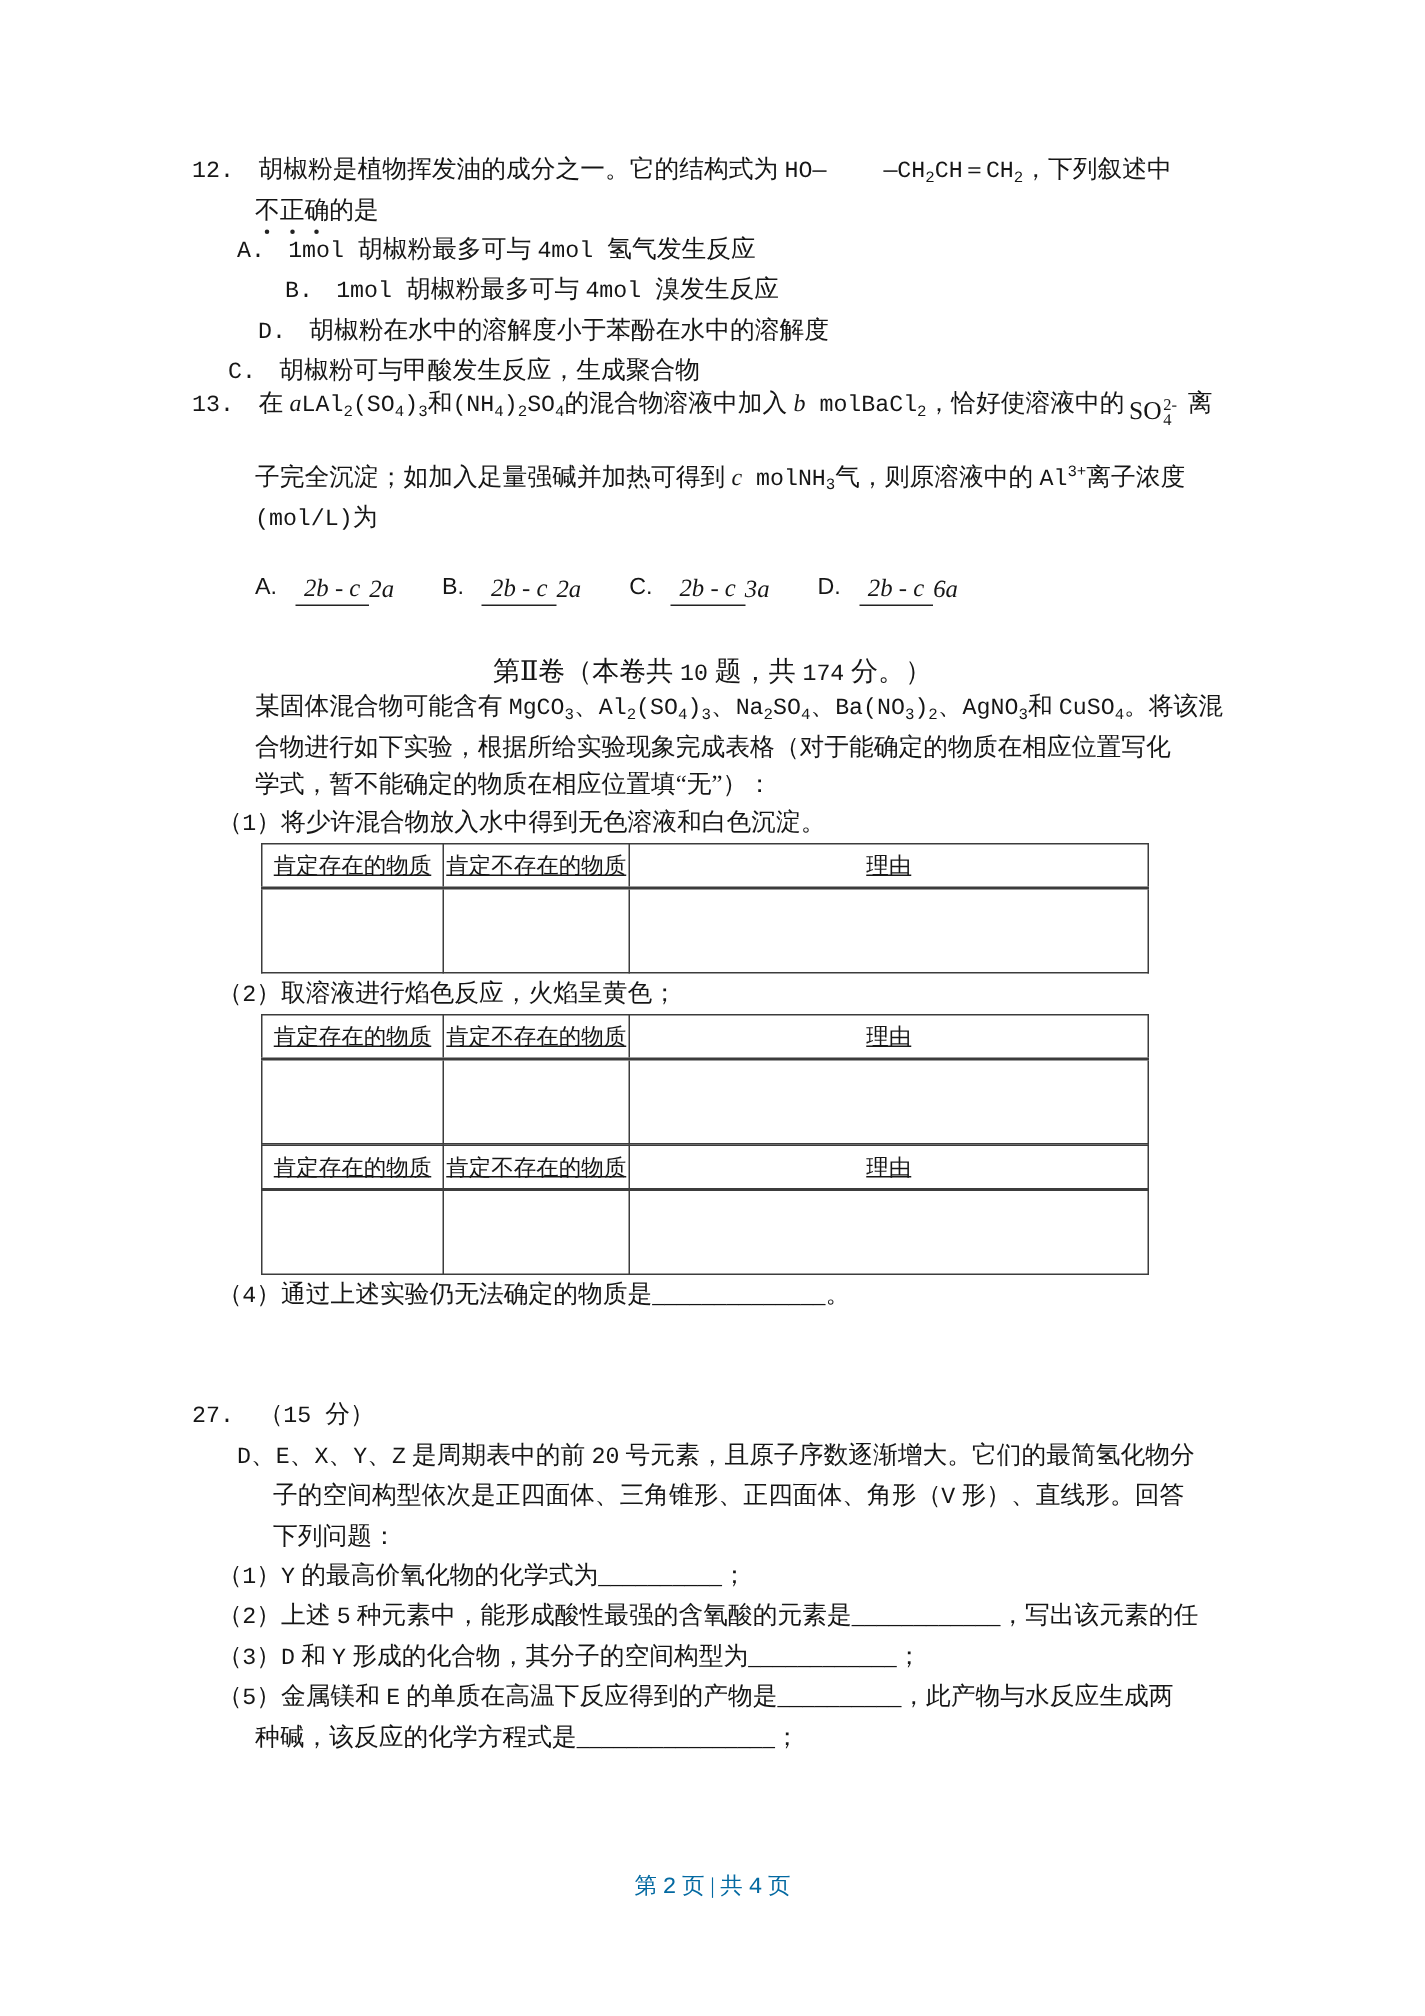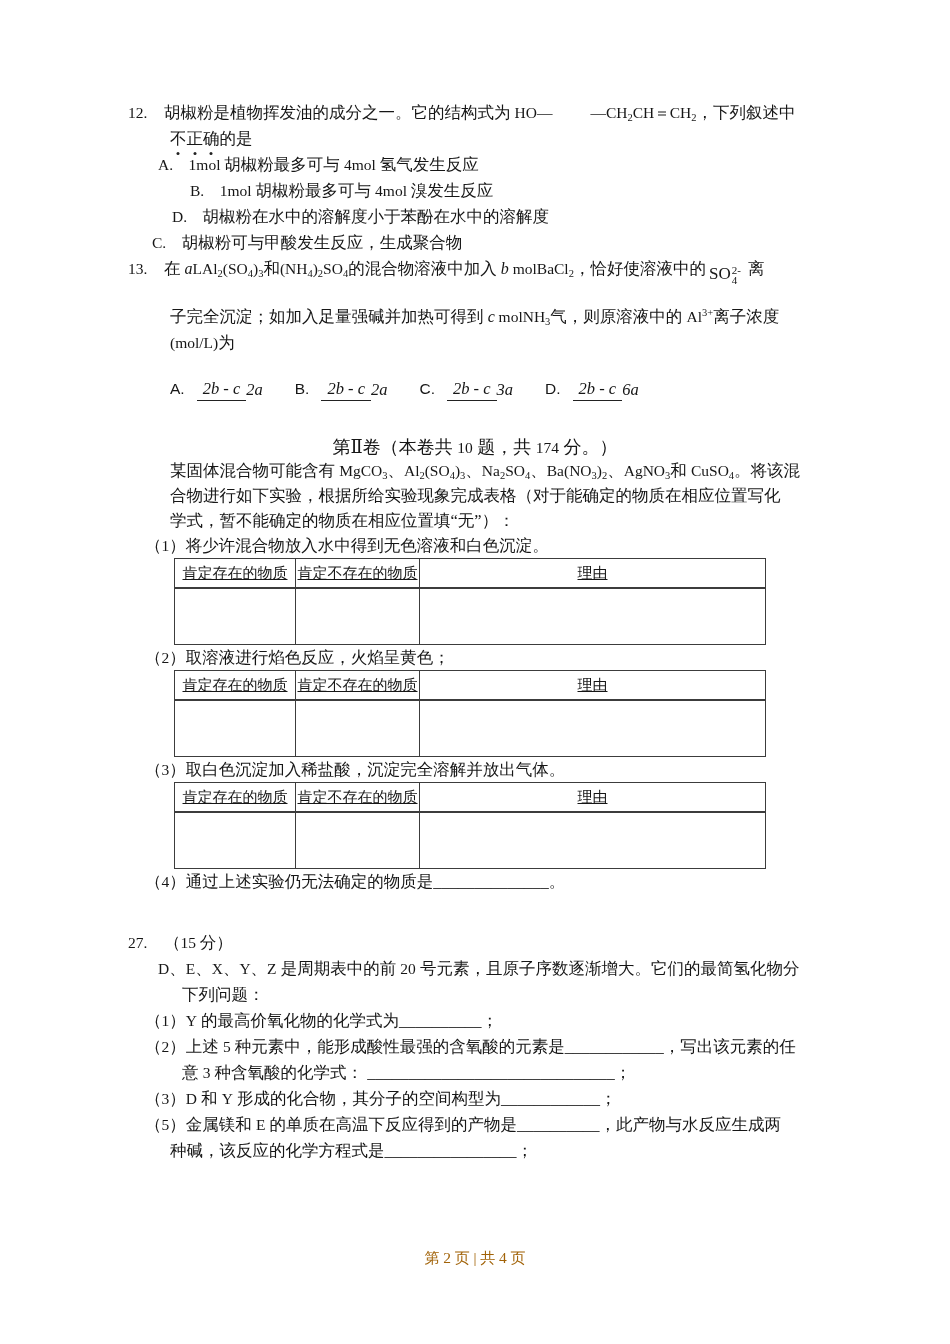--- a/index.html
+++ b/index.html
@@ -5,23 +5,23 @@
   html,body{margin:0;padding:0;}
   body{
     width:950px;height:1344px;background:#ffffff;position:relative;overflow:hidden;
     font-family:"Liberation Serif","DejaVu Serif",serif;color:#161616;
   }
   .page{position:relative;width:950px;height:1344px;background:#fff;}
   .blk{position:absolute;left:0;width:100%;}
   .line{line-height:26px;font-size:16.5px;white-space:nowrap;}
   .lh25 .line{line-height:25px;}
   .sectitle{line-height:30px;font-size:18px;text-align:center;white-space:nowrap;}
-  .footer{position:absolute;top:1246px;left:0;width:100%;text-align:center;font-size:15px;line-height:24px;color:#a16207;}
+  .footer{position:absolute;top:1246px;left:0;width:100%;text-align:center;font-size:15px;line-height:24px;color:#0369a1;}
   
-  .lat{font-family:Liberation Serif, serif;font-size:15.5px;}
+  .lat{font-family:Liberation Mono, monospace;font-size:15.5px;}
   i.var{font-family:"Liberation Serif","DejaVu Serif",serif;font-style:italic;font-size:16px;}
   sub,sup{font-size:10.5px;line-height:0;position:relative;vertical-align:baseline;}
   sub{top:3px;}
   sup{top:-6px;}
   
   .emchar{position:relative;display:inline-block;}
   .emchar::after{content:"";position:absolute;bottom:-3px;left:50%;transform:translateX(-50%);
     width:3px;height:3px;border-radius:50%;background:#222;}
   
   .gap{display:inline-block;}
@@ -130,45 +130,44 @@
         <th style="width:123px">肯定不存在的物质</th>
         <th>理由</th>
       </tr>
       <tr>
         <td></td>
         <td></td>
         <td></td>
       </tr>
     </tbody>
       </table>
-    <div class="line" style="margin-left:145px">（<span class="lat">3</span>）取白色沉淀加入稀盐酸，沉淀完全溶解并放出气体。</div>
     <table class="anstab">
       <tbody>
           <tr>
         <th style="width:120px">肯定存在的物质</th>
         <th style="width:123px">肯定不存在的物质</th>
         <th>理由</th>
       </tr>
       <tr>
         <td></td>
         <td></td>
         <td></td>
       </tr>
     </tbody>
       </table>
     <div class="line" style="margin-left:145px">（<span class="lat">4</span>）通过上述实验仍无法确定的物质是______________。</div>
   </section>
 
   <section class="blk" style="top:930px">
     <div class="line" style="margin-left:128px"><span class="lat">27.</span>　（<span class="lat">15 </span>分）</div>
     <div class="line" style="margin-left:158px"><span class="lat">D</span>、<span class="lat">E</span>、<span class="lat">X</span>、<span class="lat">Y</span>、<span class="lat">Z</span> 是周期表中的前 <span class="lat">20</span> 号元素，且原子序数逐渐增大。它们的最简氢化物分</div>
+    <div class="line" style="margin-left:182px">子的空间构型依次是正四面体、三角锥形、正四面体、角形（<span class="lat">V</span> 形）、直线形。回答</div>
     <div class="line" style="margin-left:182px">下列问题：</div>
     <div class="line" style="margin-left:145px">（<span class="lat">1</span>）<span class="lat">Y</span> 的最高价氧化物的化学式为__________；</div>
     <div class="line" style="margin-left:145px">（<span class="lat">2</span>）上述 <span class="lat">5</span> 种元素中，能形成酸性最强的含氧酸的元素是____________，写出该元素的任</div>
-    <div class="line" style="margin-left:182px">意 <span class="lat">3</span> 种含氧酸的化学式： ______________________________；</div>
     <div class="line" style="margin-left:145px">（<span class="lat">3</span>）<span class="lat">D</span> 和 <span class="lat">Y</span> 形成的化合物，其分子的空间构型为____________；</div>
     <div class="line" style="margin-left:145px">（<span class="lat">5</span>）金属镁和 <span class="lat">E</span> 的单质在高温下反应得到的产物是__________，此产物与水反应生成两</div>
     <div class="line" style="margin-left:170px">种碱，该反应的化学方程式是________________；</div>
   </section>
 
   <div class="footer">第 <span class="lat">2</span> 页 | 共 <span class="lat">4</span> 页</div>
 
 </div>
 
 </body></html>

